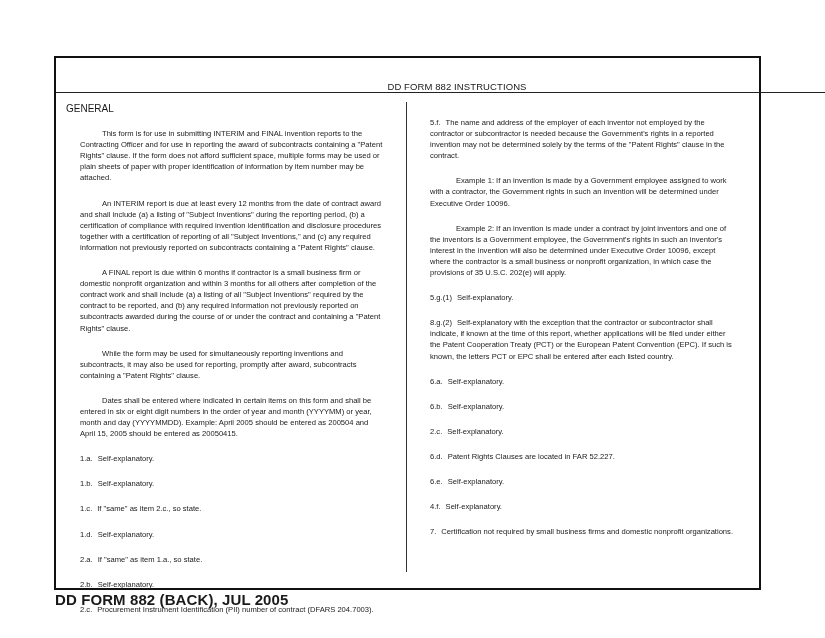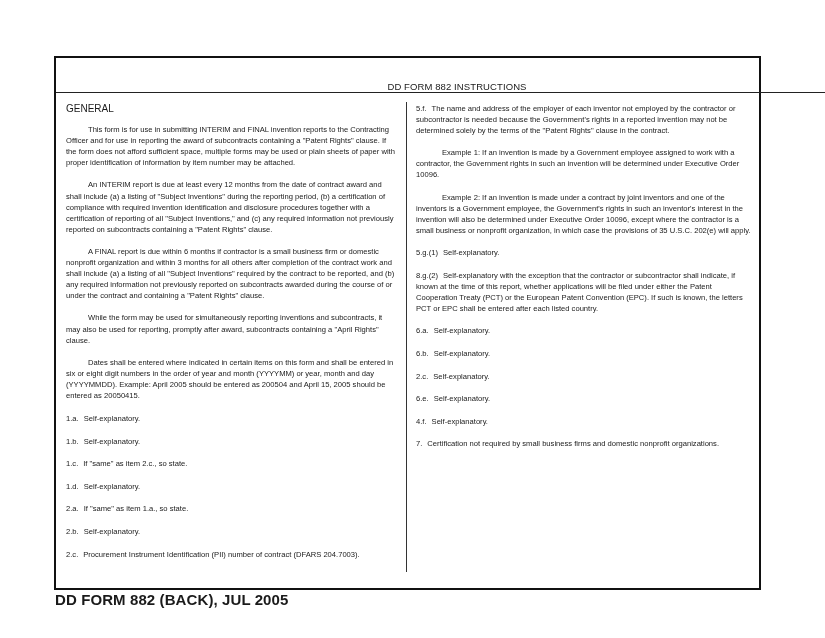--- a/index.html
+++ b/index.html
@@ -62,21 +62,21 @@
     }
     .col-right {
       left: 360px;
       width: 336px;
     }
     .heading {
       margin: 0 0 10px 0;
       font-size: 10px;
     }
     p {
-      margin: 0;
+      margin: 14px;
     }
     .para {
       text-indent: 22px;
       margin-bottom: 11px;
     }
     .para-right {
       margin-bottom: 11px;
     }
     .para-right.indent {
       text-indent: 26px;
@@ -106,21 +106,21 @@
     <span class="form-title">DD FORM 882 INSTRUCTIONS</span>
   </div>
 
   <div class="col-divider"></div>
 
   <div class="col col-left">
     <div class="heading">GENERAL</div>
     <p class="para">This form is for use in submitting INTERIM and FINAL invention reports to the Contracting Officer and for use in reporting the award of subcontracts containing a "Patent Rights" clause.  If the form does not afford sufficient space, multiple forms may be used or plain sheets of paper with proper identification of information by item number may be attached.</p>
     <p class="para">An INTERIM report is due at least every 12 months from the date of contract award and shall include (a) a listing of "Subject Inventions" during the reporting period, (b) a certification of compliance with required invention identification and disclosure procedures together with a certification of reporting of all "Subject Inventions," and (c) any required information not previously reported on subcontracts containing a "Patent Rights" clause.</p>
     <p class="para">A FINAL report is due within 6 months if contractor is a small business firm or domestic nonprofit organization and within 3 months for all others after completion of the contract work and shall include (a) a listing of all "Subject Inventions" required by the contract to be reported, and (b) any required information not previously reported on subcontracts awarded during the course of or under the contract and containing a "Patent Rights" clause.</p>
-    <p class="para">While the form may be used for simultaneously reporting inventions and subcontracts, it may also be used for reporting, promptly after award, subcontracts containing a "April Rights" clause.</p>
+    <p class="para">While the form may be used for simultaneously reporting inventions and subcontracts, it may also be used for reporting, promptly after award, subcontracts containing a "Patent Rights" clause.</p>
     <p class="para" style="margin-bottom:12px;">Dates shall be entered where indicated in certain items on this form and shall be entered in six or eight digit numbers in the order of year and month (YYYYMM) or year, month and day (YYYYMMDD).  Example:  April 2005 should be entered as 200504 and April 15, 2005 should be entered as 20050415.</p>
 
     <p class="item">
       <span class="item-id">1.a.</span><span>Self-explanatory.</span>
     </p>
     <p class="item">
       <span class="item-id">1.b.</span><span>Self-explanatory.</span>
     </p>
     <p class="item">
       <span class="item-id">1.c.</span><span>If "same" as item 2.c., so state.</span>
@@ -155,20 +155,23 @@
     <p class="item">
       <span class="item-id">6.a.</span><span>Self-explanatory.</span>
     </p>
     <p class="item">
       <span class="item-id">6.b.</span><span>Self-explanatory.</span>
     </p>
     <p class="item">
       <span class="item-id">2.c.</span><span>Self-explanatory.</span>
     </p>
     <p class="item">
+      <span class="item-id">6.d.</span><span>Patent Rights Clauses are located in FAR 52.227.</span>
+    </p>
+    <p class="item">
       <span class="item-id">6.e.</span><span>Self-explanatory.</span>
     </p>
     <p class="item">
       <span class="item-id">4.f.</span><span>Self-explanatory.</span>
     </p>
     <p class="item">
       <span class="item-id">7.</span><span>Certification not required by small business firms and domestic nonprofit organizations.</span>
     </p>
   </div>
 </div>

